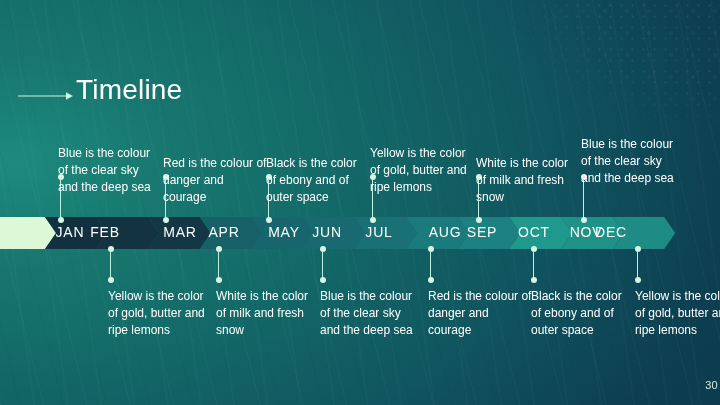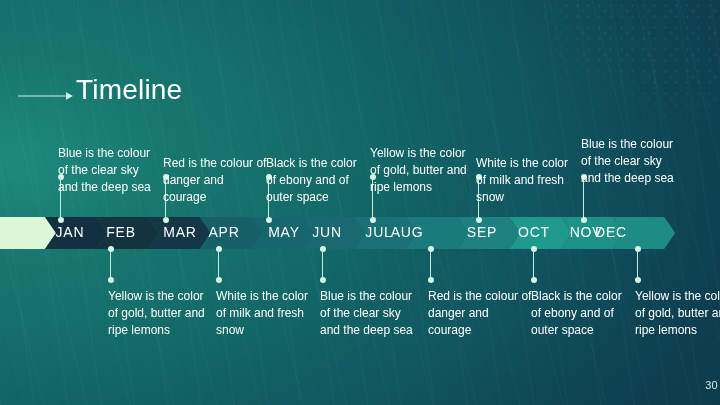--- a/index.html
+++ b/index.html
@@ -177,27 +177,27 @@
       <path d="M457.8,0 H509.40000000000003 L520.4000000000001,16 L509.40000000000003,32 H457.8 L468.8,16 Z" fill="#1c8180"></path>
       <path d="M509.40000000000003,0 H561 L572,16 L561,32 H509.40000000000003 L520.4000000000001,16 Z" fill="#20998d"></path>
       <path d="M561,0 H612.6 L623.6,16 L612.6,32 H561 L572,16 Z" fill="#1f9288"></path>
       <path d="M612.6,0 H664.2 L675.2,16 L664.2,32 H612.6 L623.6,16 Z" fill="#1e8c84"></path>
     </svg>
 
   <div id="overlay"></div>
 
   <div id="page-number">30</div>
 <div class="month-label" style="left: 70px;">JAN</div>
-    <div class="month-label" style="left: 121px;">FEB</div>
+    <div class="month-label" style="left: 105px;">FEB</div>
     <div class="month-label" style="left: 180px;">MAR</div>
     <div class="month-label" style="left: 224px;">APR</div>
     <div class="month-label" style="left: 284px;">MAY</div>
     <div class="month-label" style="left: 327px;">JUN</div>
     <div class="month-label" style="left: 379px;">JUL</div>
-    <div class="month-label" style="left: 407px;">AUG</div>
+    <div class="month-label" style="left: 445px;">AUG</div>
     <div class="month-label" style="left: 482px;">SEP</div>
     <div class="month-label" style="left: 534px;">OCT</div>
     <div class="month-label" style="left: 586px;">NOV</div>
     <div class="month-label" style="left: 611px;">DEC</div>
     <div class="connector-line" style="left: 60px; top: 180px; height: 43px;"></div>
     <div class="connector-dot" style="left: 60.5px; top: 174px;"></div>
     <div class="connector-dot" style="left: 60.5px; top: 217px;"></div>
     <div class="caption caption-top" style="left: 58px; top: 145px;">Blue is the colour of the clear sky and the deep sea</div>
     <div class="connector-line" style="left: 165px; top: 180px; height: 43px;"></div>
     <div class="connector-dot" style="left: 165.5px; top: 174px;"></div>

